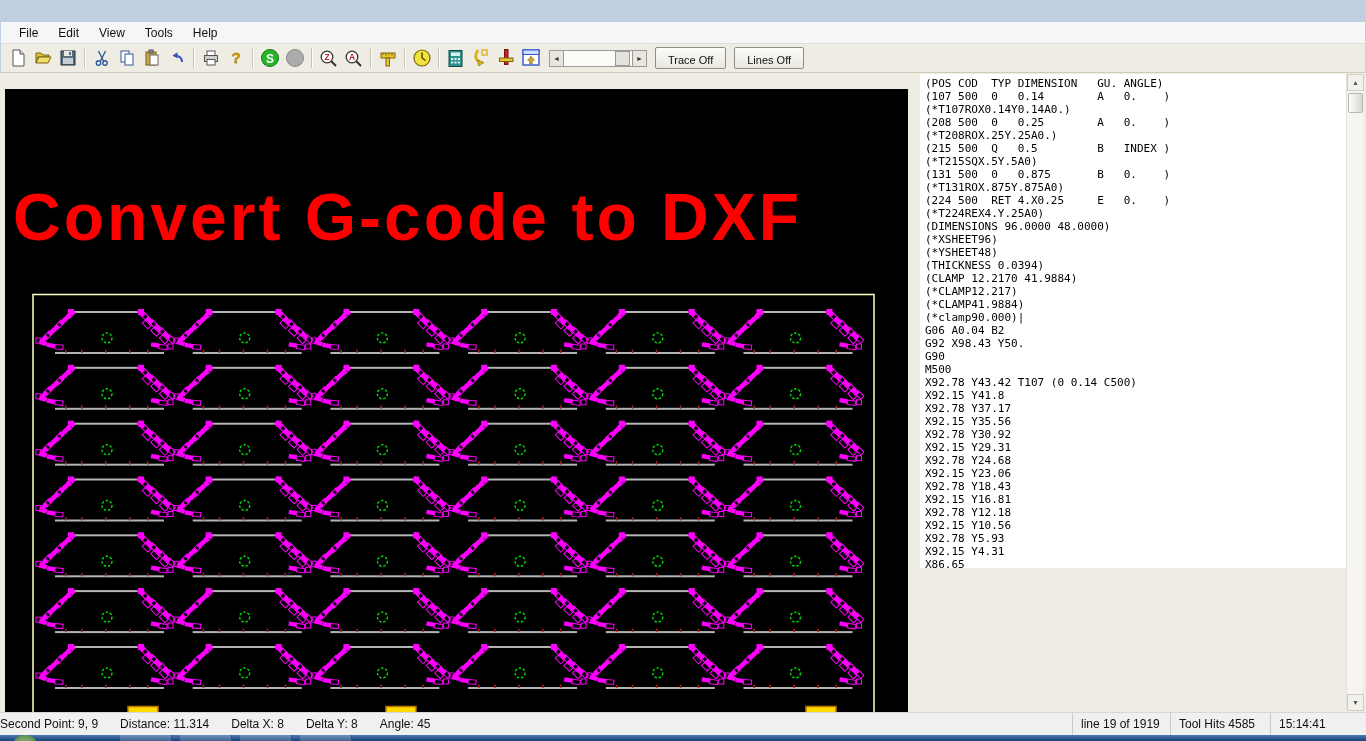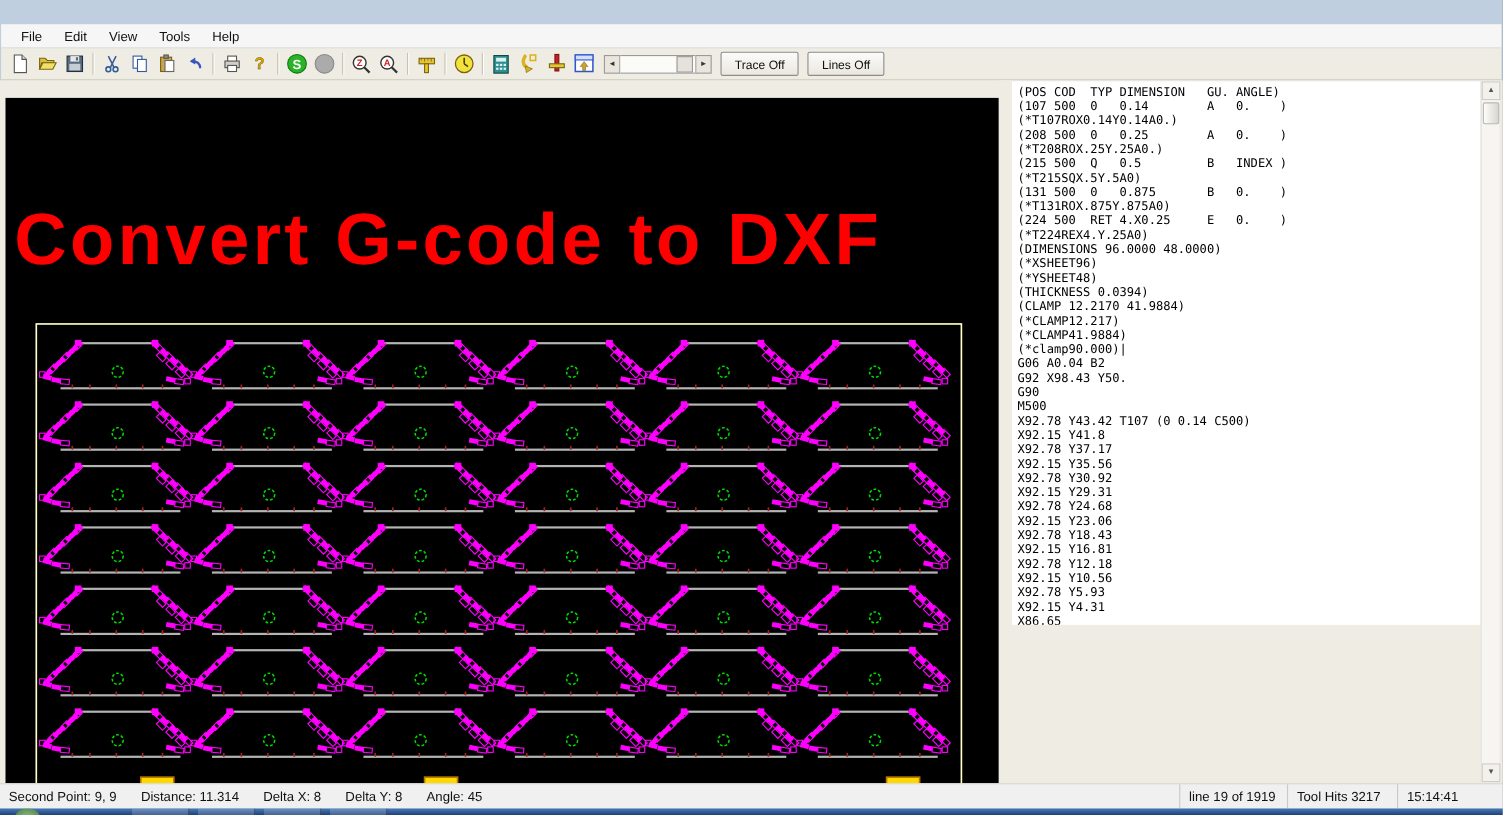--- a/index.html
+++ b/index.html
@@ -50,21 +50,21 @@
   .vscroll .sbtn { position:absolute; left:0; width:17px; height:17px; background:#f2f1ec; border:1px solid #cfcdc5;
     display:flex; align-items:center; justify-content:center; font-size:7px; color:#555; }
   .vscroll .up { top:0; } .vscroll .down { bottom:0; }
   .vscroll .thumb { position:absolute; left:1px; top:19px; width:15px; height:20px;
     background:linear-gradient(90deg,#fdfdfd,#d8d6cf); border:1px solid #b8b6ae; border-radius:2px; }
   .splitter { position:absolute; left:908px; top:0; width:12px; height:639px; background:#efede3; }
 
   
   .statusbar { position:absolute; left:0; top:712px; width:1366px; height:23px; background:#f0f0f0;
     border-top:1px solid #d9d7cf; display:flex; align-items:center; font-size:12px; color:#111; }
-  .status-left { flex:1; display:flex; gap:22px; padding-left:8px; }
+  .status-left { flex:1; display:flex; gap:22px; padding-left:0; }
   .status-seg { height:100%; display:flex; align-items:center; padding-left:8px; border-left:1px solid #c9c9c9; }
   .seg-line { width:98px; } .seg-hits { width:100px; } .seg-time { width:96px; }
 
   
   .taskbar { position:absolute; left:0; top:735px; width:1366px; height:6px;
     background:linear-gradient(#4a7ab5,#1d4078); overflow:hidden; }
   .taskbar .orb { position:absolute; left:14px; top:0; width:22px; height:14px; border-radius:50%;
     background:radial-gradient(circle at 50% 90%,#bfe3a8,#3f7a2e); opacity:.9; }
   .taskbar .taskslot { position:absolute; top:0; height:6px; width:52px; background:rgba(255,255,255,.18); border-right:1px solid rgba(0,0,0,.35); }
 </style>
@@ -384,21 +384,21 @@
 
   <div class="statusbar">
     <div class="status-left">
       <span>Second Point: 9, 9</span>
       <span>Distance: 11.314</span>
       <span>Delta X: 8</span>
       <span>Delta Y: 8</span>
       <span>Angle: 45</span>
     </div>
     <div class="status-seg seg-line">line 19 of 1919</div>
-    <div class="status-seg seg-hits">Tool Hits 3217</div>
+    <div class="status-seg seg-hits">Tool Hits 4585</div>
     <div class="status-seg seg-time">15:14:41</div>
   </div>
 
   <div class="taskbar">
     <div class="orb"></div>
     <div class="taskslot" style="left:120px"></div>
     <div class="taskslot" style="left:180px"></div>
     <div class="taskslot" style="left:240px"></div>
     <div class="taskslot" style="left:300px"></div>
   </div>

